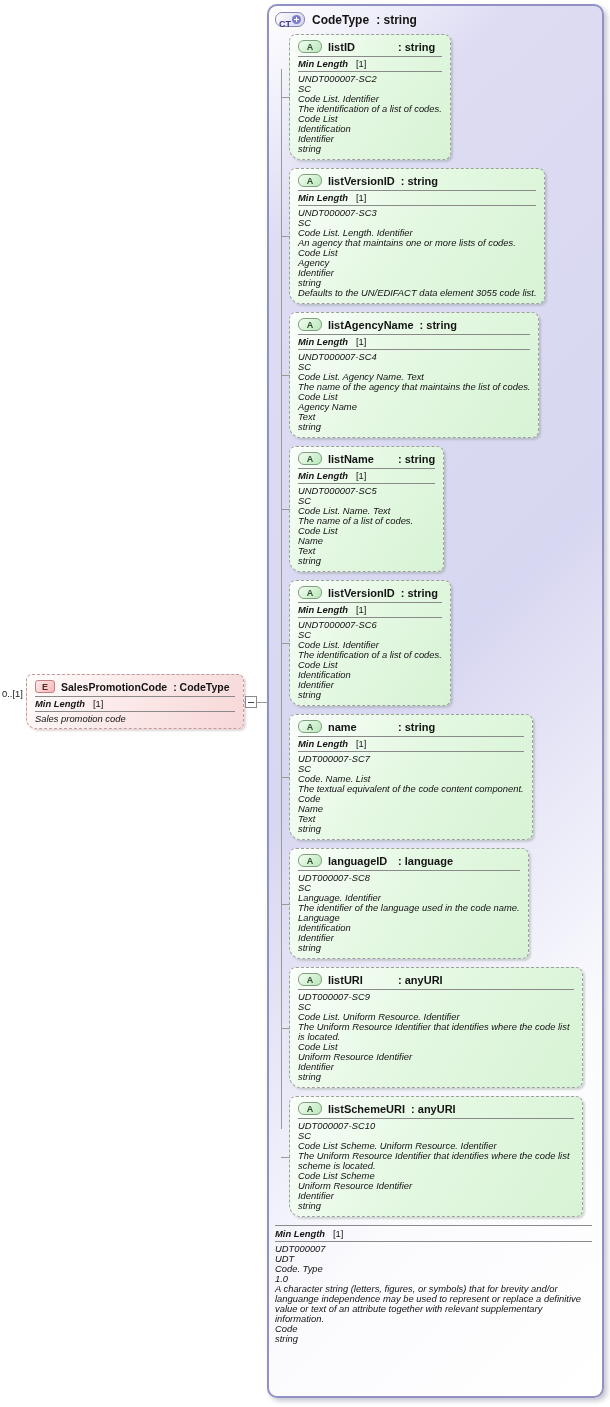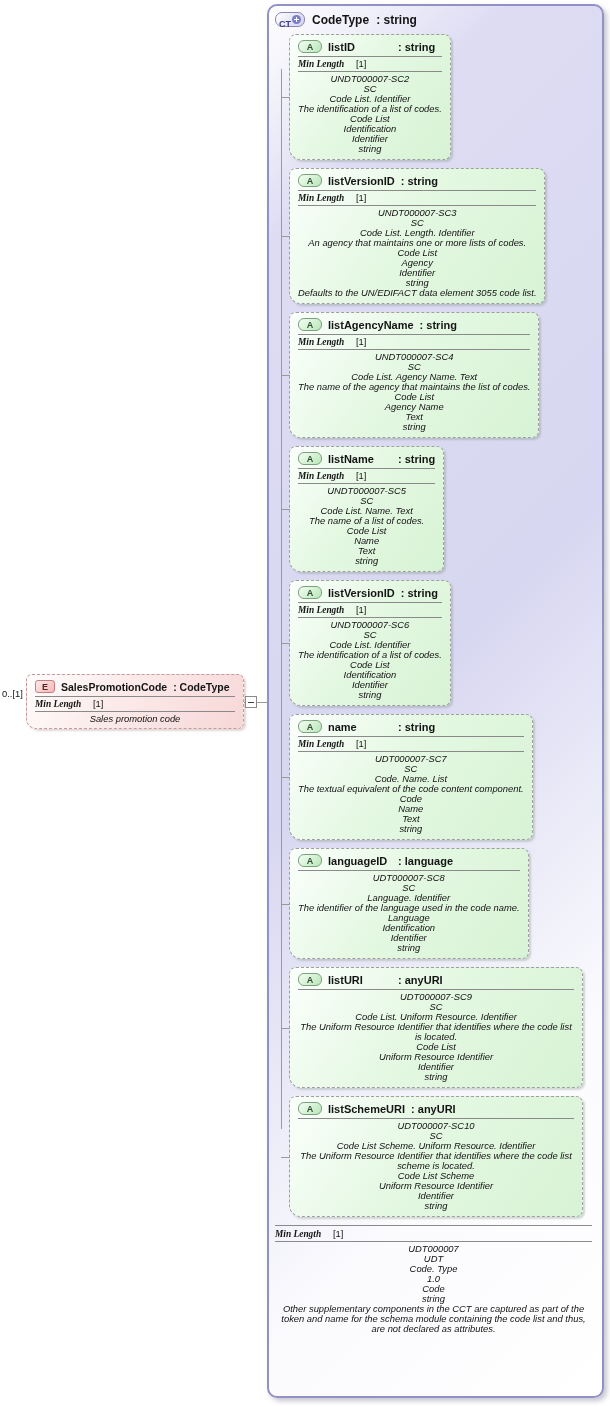--- a/index.html
+++ b/index.html
@@ -87,25 +87,25 @@
     color: #2f4f2f; font-size: 9px; font-weight: bold;
     display: flex; align-items: center; justify-content: center;
   }
   .attr-name { display: inline-block; min-width: 64px; }
   .type-txt::before { content: ": "; }
   .hrline { border-top: 1px solid #8a8a8a; margin: 0; }
   .facet-row {
     display: flex; align-items: baseline;
     font-size: 9.4px; line-height: 10px; padding: 2px 0;
   }
-  .facet-name { font-style: italic; font-weight: bold; min-width: 58px; font-family: Liberation Serif, serif; }
+  .facet-name { font-style: italic; font-weight: bold; min-width: 58px; }
   .facet-value { font-style: normal; }
   .doc {
     font-style: italic; font-size: 9.4px; line-height: 10px;
-    padding-top: 2px; color: #111; text-align: center;
+    padding-top: 2px; color: #111;
   }
   .doc div { min-height: 10px; }
 
   
   .ct-footer { margin: 8px 4px 0 6px; }
   .ct-footer .facet-row { padding: 2.5px 0; }
   .ct-footer .doc { padding-top: 2px; }
 
   
   .el-box {
@@ -400,20 +400,20 @@
       <div class="facet-row">
         <span class="facet-name">Min Length</span>
         <span class="facet-value">[1]</span>
       </div>
       <div class="hrline"></div>
       <div class="doc">
           <div>UDT000007</div>
           <div>UDT</div>
           <div>Code. Type</div>
           <div>1.0</div>
+          <div>A character string (letters, figures, or symbols) that for brevity and/or languange independence may be used to represent or replace a definitive value or text of an attribute together with relevant supplementary information.</div>
           <div>Code</div>
           <div>string</div>
-          <div>Other supplementary components in the CCT are captured as part of the token and name for the schema module containing the code list and thus, are not declared as attributes.</div>
         </div>
     </div>
   </div>
 
 </div>
 
 </body></html>

